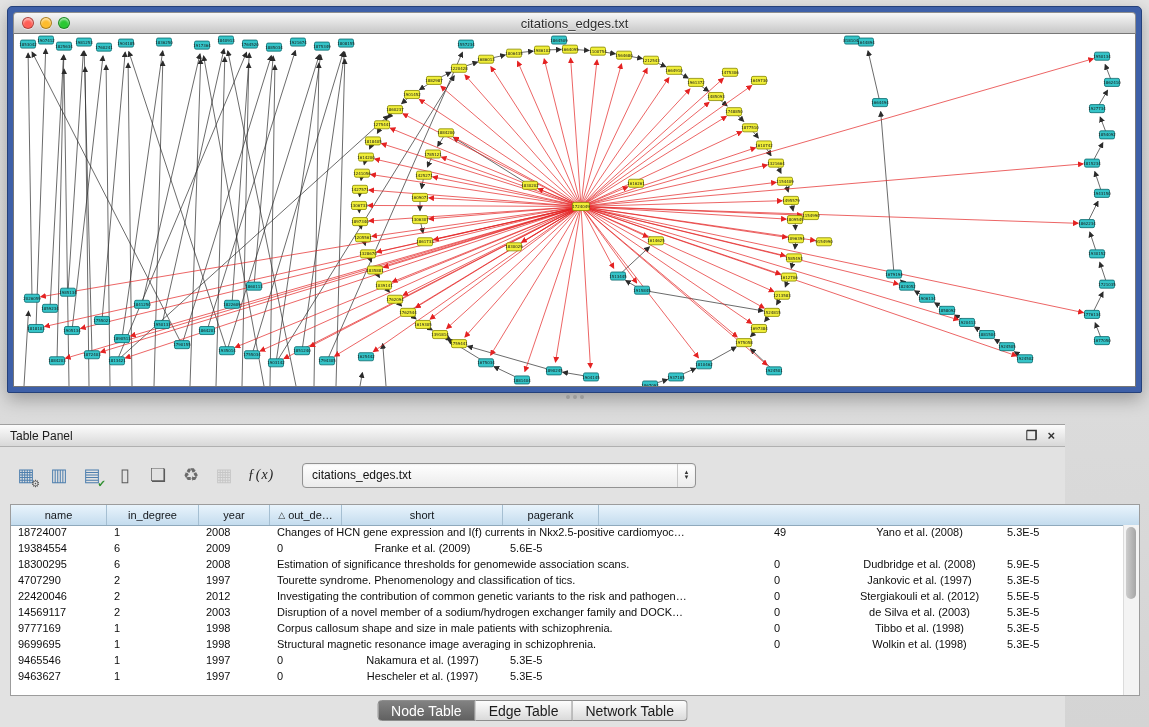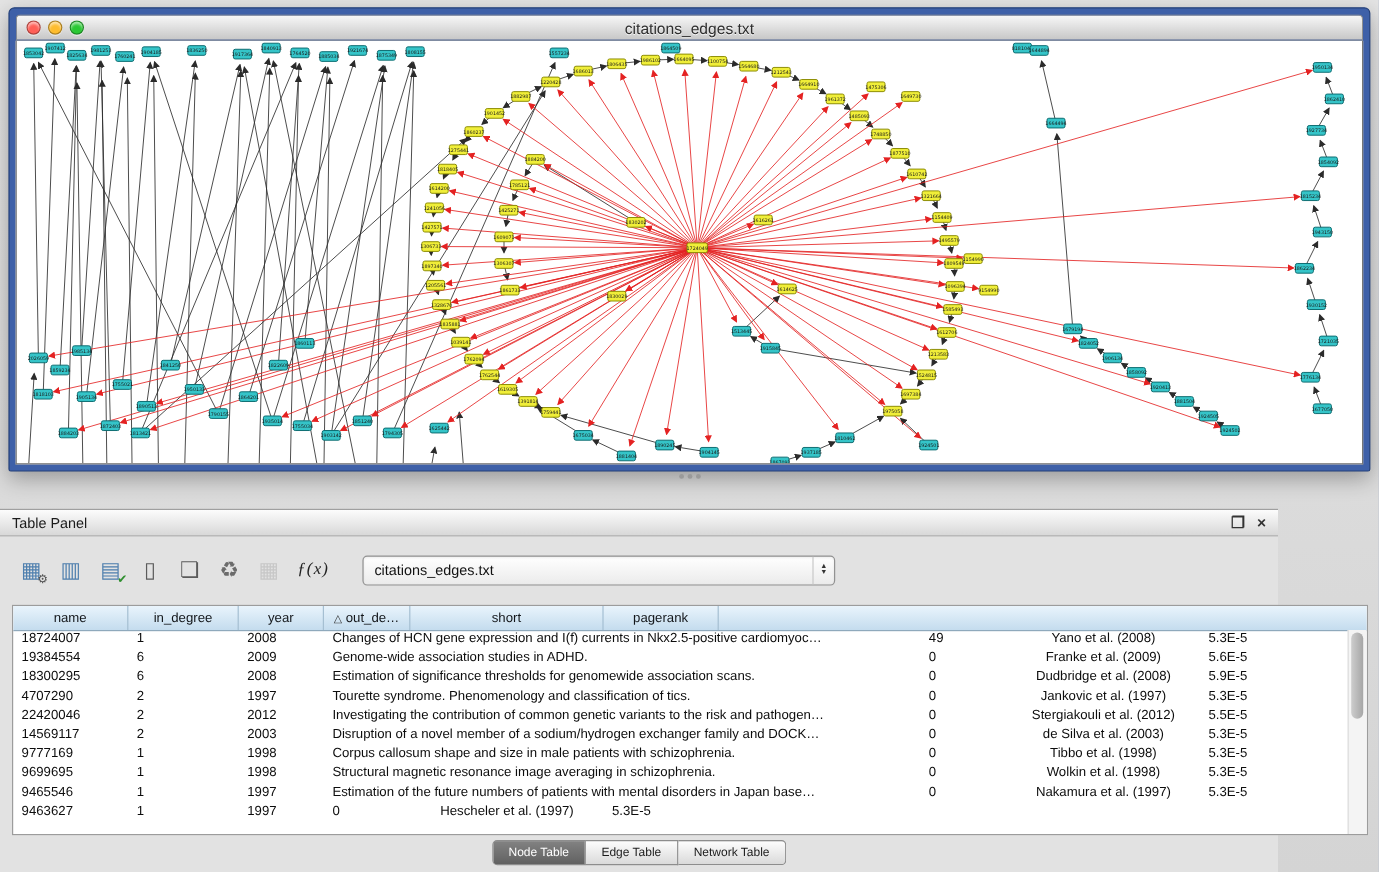--- a/index.html
+++ b/index.html
@@ -53,21 +53,21 @@
   .sortarrow{font-size:9px;color:#333}
   .row{display:flex;height:16px;align-items:flex-start;font-size:11px;color:#0d0d0d}
   .bc{box-sizing:border-box;padding-left:7px;white-space:nowrap;overflow:hidden}
   .bc.c5{text-align:center;padding-left:0}
   .c0{width:96px}.c1{width:92px}.c2{width:71px}.c3{width:497px}.c4{width:72px}.c5{width:161px}.c6{width:96px}.cf{flex:1}
 
   .vscroll{position:absolute;right:0;top:20px;bottom:0;width:15px;background:#f4f4f4;border-left:1px solid #dcdcdc}
   .vthumb{position:absolute;left:2px;top:2px;width:10px;height:72px;background:linear-gradient(90deg,#cdcdcd,#a6a6a6);border-radius:6px}
 
   .tabs{position:absolute;top:275px;left:50%;transform:translateX(-50%);display:flex;height:21px}
-  .tab{font-size:10px;padding:0 13px;display:flex;align-items:center;background:linear-gradient(#fdfdfd,#dadada);
+  .tab{font-size:14px;padding:0 13px;display:flex;align-items:center;background:linear-gradient(#fdfdfd,#dadada);
     border:1px solid #8d8d8d;border-left:none;color:#1b1b1b;white-space:nowrap}
   .tab:first-child{border-left:1px solid #8d8d8d;border-radius:4px 0 0 4px}
   .tab:last-child{border-radius:0 4px 4px 0}
   .tab.sel{background:linear-gradient(#828282,#616161);color:#fff}
 
   .statusbar{position:absolute;bottom:0;left:0;width:100%;height:23px;background:linear-gradient(#ededed,#d2d2d2);
     border-top:1px solid #ababab;display:flex;align-items:center;justify-content:flex-end;padding-right:10px;
     box-sizing:border-box;font-size:11px;color:#222;gap:6px}
   .memdot{width:12px;height:12px;border-radius:50%;background:radial-gradient(circle at 35% 30%,#e4fcb2,#85ca39 72%);
     border:1px solid #5d8c26;box-sizing:border-box}
@@ -882,21 +882,20 @@
             <span class="bc c2">2008</span>
             <span class="bc c3">Changes of HCN gene expression and I(f) currents in Nkx2.5-positive cardiomyoc…</span>
             <span class="bc c4">49</span>
             <span class="bc c5">Yano et al. (2008)</span>
             <span class="bc c6">5.3E-5</span>
           </div>
           <div class="row">
             <span class="bc c0">19384554</span>
             <span class="bc c1">6</span>
             <span class="bc c2">2009</span>
-            <span class="bc c3">Genome-wide association studies in ADHD.</span>
             <span class="bc c4">0</span>
             <span class="bc c5">Franke et al. (2009)</span>
             <span class="bc c6">5.6E-5</span>
           </div>
           <div class="row">
             <span class="bc c0">18300295</span>
             <span class="bc c1">6</span>
             <span class="bc c2">2008</span>
             <span class="bc c3">Estimation of significance thresholds for genomewide association scans.</span>
             <span class="bc c4">0</span>
@@ -945,21 +944,20 @@
             <span class="bc c2">1998</span>
             <span class="bc c3">Structural magnetic resonance image averaging in schizophrenia.</span>
             <span class="bc c4">0</span>
             <span class="bc c5">Wolkin et al. (1998)</span>
             <span class="bc c6">5.3E-5</span>
           </div>
           <div class="row">
             <span class="bc c0">9465546</span>
             <span class="bc c1">1</span>
             <span class="bc c2">1997</span>
-            <span class="bc c3">Estimation of the future numbers of patients with mental disorders in Japan base…</span>
             <span class="bc c4">0</span>
             <span class="bc c5">Nakamura et al. (1997)</span>
             <span class="bc c6">5.3E-5</span>
           </div>
           <div class="row">
             <span class="bc c0">9463627</span>
             <span class="bc c1">1</span>
             <span class="bc c2">1997</span>
             <span class="bc c4">0</span>
             <span class="bc c5">Hescheler et al. (1997)</span>

